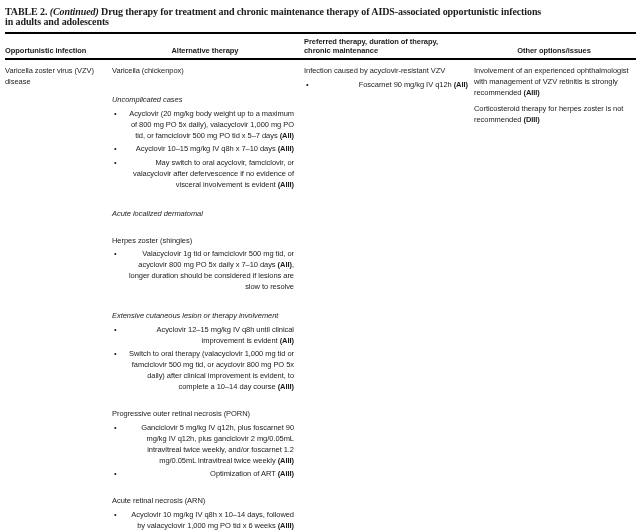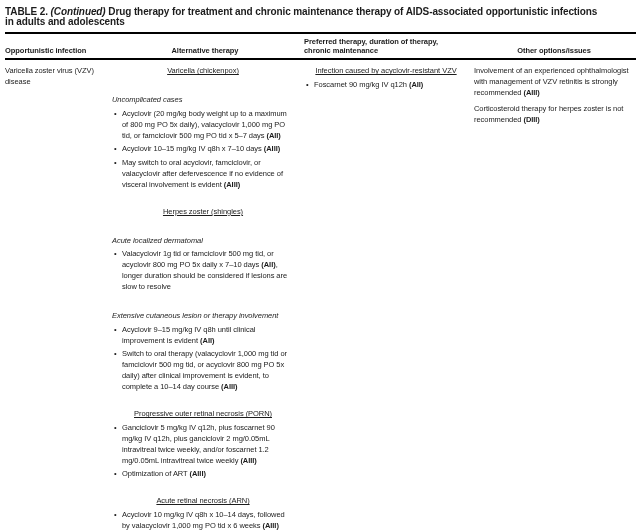--- a/index.html
+++ b/index.html
@@ -50,34 +50,34 @@
     font-size: 7.5px;
     line-height: 11px;
     letter-spacing: -0.05px;
   }
   .cell { padding-right: 5px; }
   .c2 { padding-right: 10px; }
   .c3 { padding-right: 6px; }
   .c4 { padding-right: 2px; }
 
   
-  .block-heading { text-decoration: underline; text-underline-offset: 1px; text-align: center; }
+  .block-heading { text-underline-offset: 1px; }
   .block-heading:not(:first-child) { margin-top: 16px; }
   .block-subheading { font-style: italic; margin-top: 18px; }
   .block-bullet { display: flex; margin-top: 2.5px; }
   .block-bullet .marker { flex: 0 0 8px; padding-left: 2px; }
-  .block-bullet .btxt { flex: 1 1 auto; }
+  .block-bullet .btxt { flex: 1 1 auto; text-align: right; }
   .block-para { margin-bottom: 5px; }
 </style>
 </head>
 <body>
 
 <div class="page">
 
-  <div class="title" style="transform: scaleX(1);">
+  <div class="title" style="transform: scaleX(1); font-family: Liberation Serif, serif;">
     <div>
       <span>TABLE 2.</span>
       <span class="i">(Continued)</span>
       <span>Drug therapy for treatment and chronic maintenance therapy of AIDS-associated opportunistic infections</span>
     </div>
     <div>in adults and adolescents</div>
   </div>
 
   <div class="thead">
     <div class="cell c1">Opportunistic infection</div>
@@ -97,30 +97,30 @@
           <span class="btxt"><span>Acyclovir (20 mg/kg body weight up to a maximum of 800 mg PO 5x daily), valacyclovir 1,000 mg PO tid, or famciclovir 500 mg PO tid x 5–7 days </span><span class="b">(AII)</span></span>
         </div>
         <div class="block block-bullet">
           <span class="marker">•</span>
           <span class="btxt"><span>Acyclovir 10–15 mg/kg IV q8h x 7–10 days </span><span class="b">(AIII)</span></span>
         </div>
         <div class="block block-bullet">
           <span class="marker">•</span>
           <span class="btxt"><span>May switch to oral acyclovir, famciclovir, or valacyclovir after defervescence if no evidence of visceral involvement is evident </span><span class="b">(AIII)</span></span>
         </div>
+        <div class="block block-subheading"><span>Acute localized dermatomal</span></div>
         <div class="block block-heading"><span>Herpes zoster (shingles)</span></div>
-        <div class="block block-subheading"><span>Acute localized dermatomal</span></div>
         <div class="block block-bullet">
           <span class="marker">•</span>
           <span class="btxt"><span>Valacyclovir 1g tid or famciclovir 500 mg tid, or acyclovir 800 mg PO 5x daily x 7–10 days </span><span class="b">(AII)</span><span>, longer duration should be considered if lesions are slow to resolve</span></span>
         </div>
         <div class="block block-subheading"><span>Extensive cutaneous lesion or therapy involvement</span></div>
         <div class="block block-bullet">
           <span class="marker">•</span>
-          <span class="btxt"><span>Acyclovir 9–15 mg/kg IV q8h until clinical improvement is evident </span><span class="b">(AII)</span></span>
+          <span class="btxt"><span>Acyclovir 12–15 mg/kg IV q8h until clinical improvement is evident </span><span class="b">(AII)</span></span>
         </div>
         <div class="block block-bullet">
           <span class="marker">•</span>
           <span class="btxt"><span>Switch to oral therapy (valacyclovir 1,000 mg tid or famciclovir 500 mg tid, or acyclovir 800 mg PO 5x daily) after clinical improvement is evident, to complete a 10–14 day course </span><span class="b">(AIII)</span></span>
         </div>
         <div class="block block-heading"><span>Progressive outer retinal necrosis (PORN)</span></div>
         <div class="block block-bullet">
           <span class="marker">•</span>
           <span class="btxt"><span>Ganciclovir 5 mg/kg IV q12h, plus foscarnet 90 mg/kg IV q12h, plus ganciclovir 2 mg/0.05mL intravitreal twice weekly, and/or foscarnet 1.2 mg/0.05mL intravitreal twice weekly </span><span class="b">(AIII)</span></span>
         </div>

